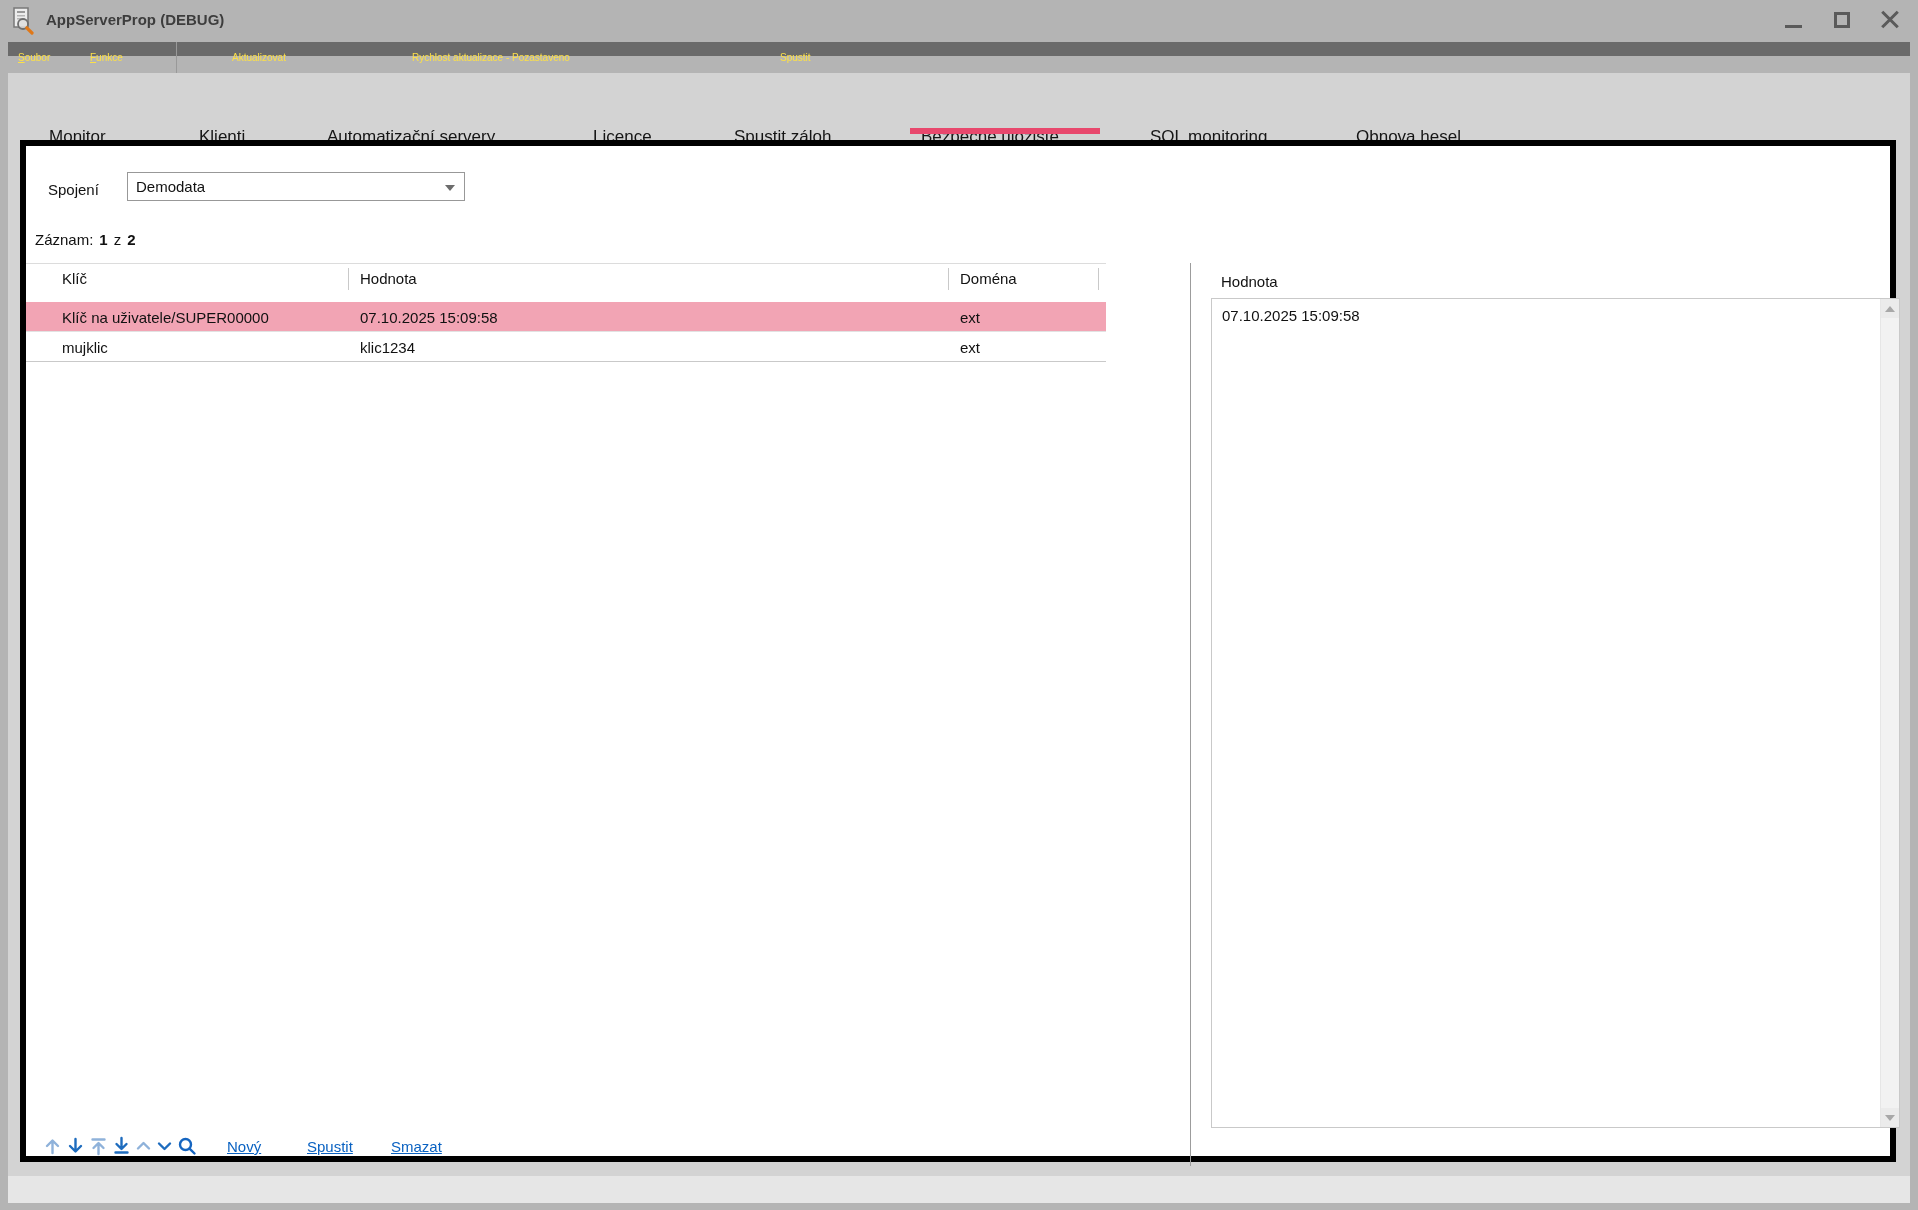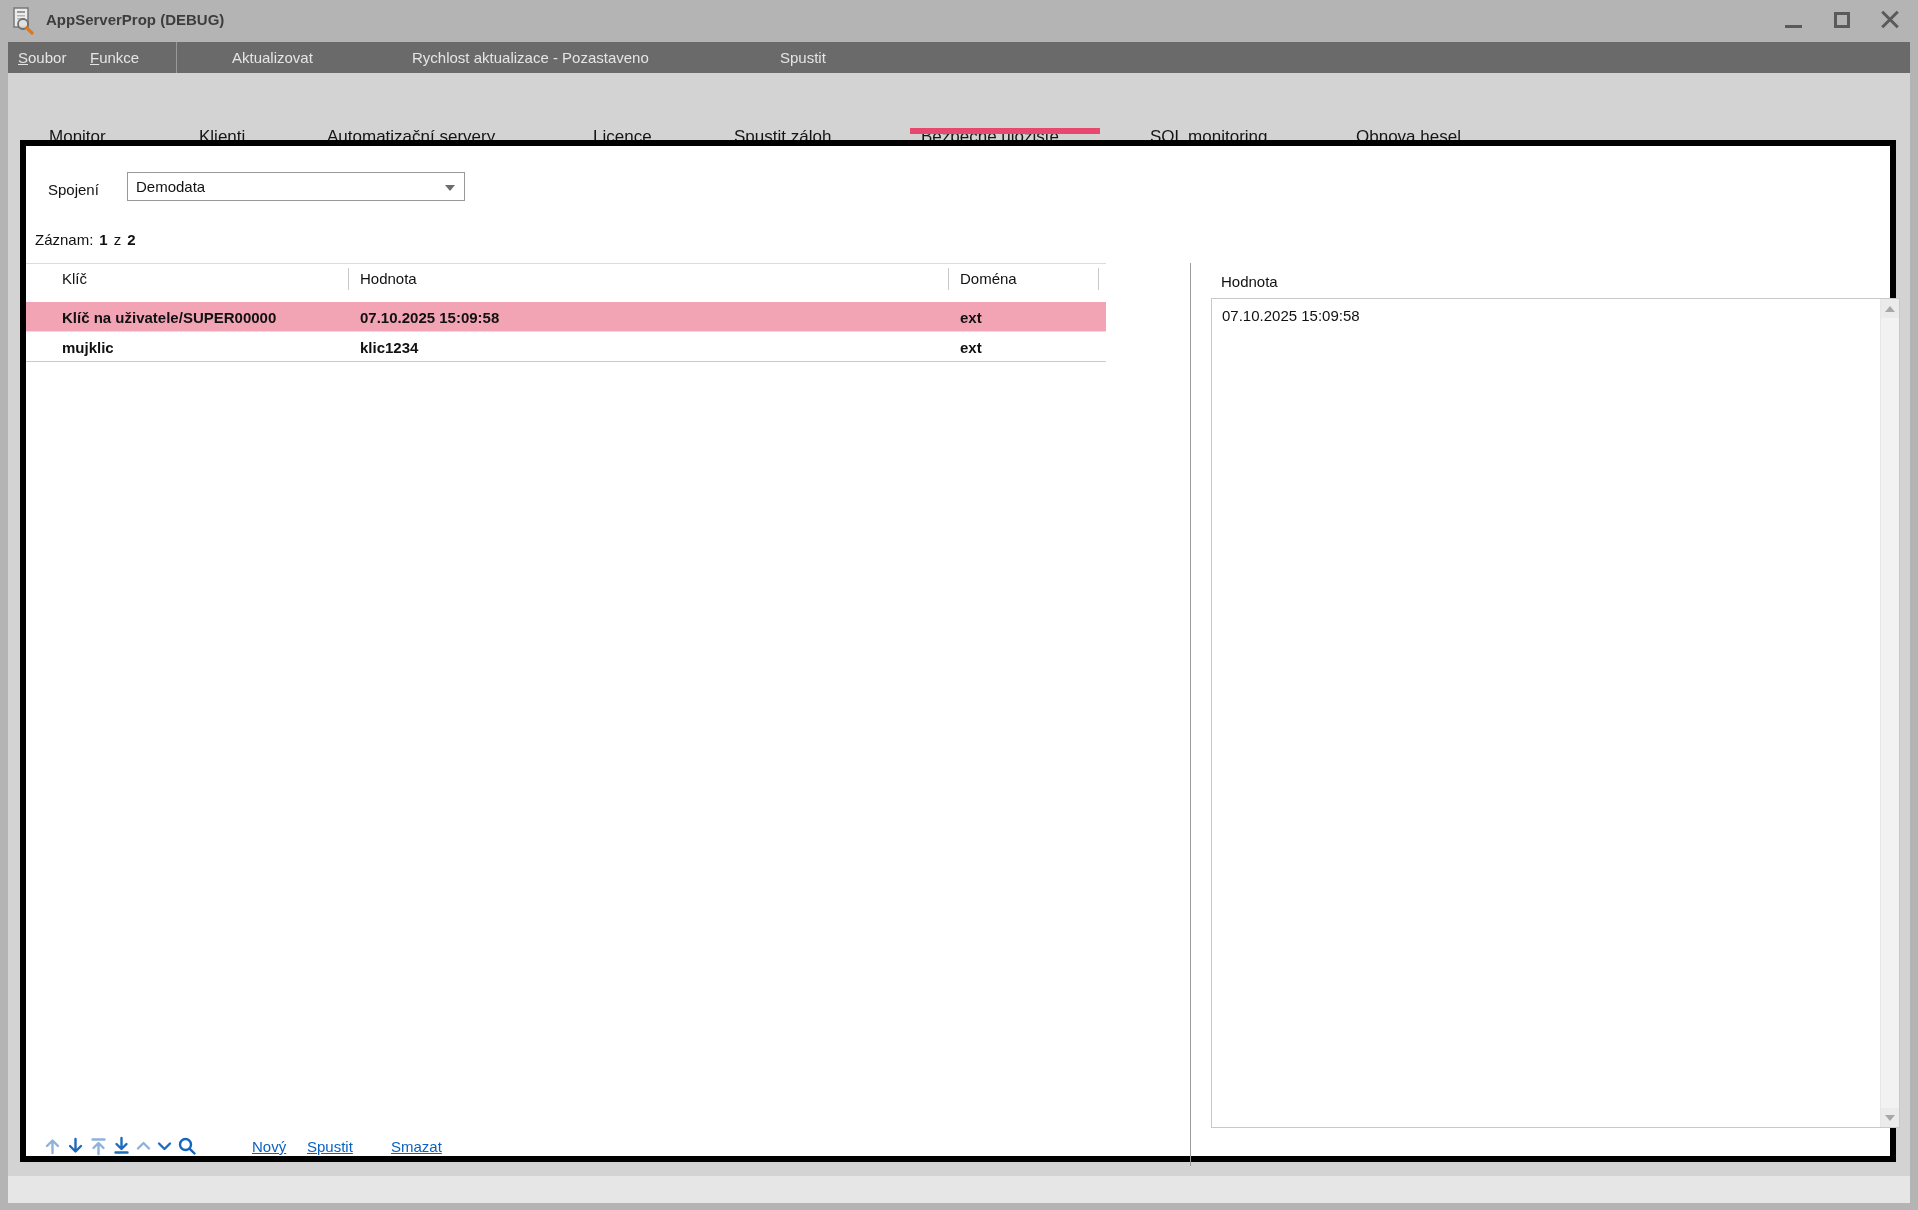--- a/index.html
+++ b/index.html
@@ -16,21 +16,21 @@
   .app-icon { position:absolute; left:10px; top:7px; width:27px; height:28px; }
   .title-text { position:absolute; left:46px; top:11px; font-size:15px; font-weight:bold; color:#3d3d3d; }
   .win-controls { position:absolute; right:16px; top:8px; display:flex; gap:24px; }
   .wc { width:24px; height:24px; position:relative; }
   .wc-min span { position:absolute; left:3px; bottom:4px; width:17px; height:3px; background:#5a5a5a; }
   .wc-max span { position:absolute; left:4px; top:4px; width:16px; height:16px; border:3px solid #5a5a5a; }
   .wc-close i, .wc-close b { position:absolute; left:1px; top:10px; width:22px; height:3px; background:#5a5a5a; }
   .wc-close i { transform:rotate(45deg); }
   .wc-close b { transform:rotate(-45deg); }
   
-  .menubar { position:absolute; left:8px; top:42px; width:1902px; height:31px; background:#6a6a6a; color:#e5e5e5; font-size:15px; }
+  .menubar { position:absolute; left:8px; top:42px; width:1902px; height:14px; background:#6a6a6a; color:#fde047; font-size:10px; }
   .menu-item { position:absolute; top:0; line-height:31px; white-space:nowrap; cursor:default; }
   .menu-sep { position:absolute; left:168px; top:0; width:1px; height:31px; background:#999; }
   u { text-decoration:underline; }
   
   .client { position:absolute; left:8px; top:73px; width:1902px; height:1103px; background:#d3d3d3; }
   .tabs { position:absolute; left:0; top:0; width:1902px; height:67px; }
   .tab { position:absolute; top:26px; font-size:17px; color:#151515; white-space:nowrap; cursor:default;margin-top:28px; }
   .tab-underline { position:absolute; left:902px; top:55px; width:190px; height:6px; background:#e8486d; }
   
   .panel { position:absolute; left:12px; top:67px; width:1876px; height:1022px; background:#fff; border:6px solid #000000; }
@@ -39,40 +39,40 @@
   .combo-arrow { position:absolute; right:9px; top:12px; width:0; height:0;
       border-left:5px solid transparent; border-right:5px solid transparent; border-top:6px solid #6c6c6c; }
   .record-line { position:absolute; left:9px; top:85px; font-size:15px; }
   .record-line b { margin-left:6px; }
   .record-line .sep { margin-left:6px; }
   
   .grid { position:absolute; left:0; top:117px; width:1080px; }
   .thead { position:relative; height:39px; border-top:1px solid #dcdcdc; font-size:15px; }
   .th { position:absolute; top:6px; }
   .th-sep { position:absolute; top:4px; width:1px; height:22px; background:#c9c9c9; }
-  .grow { position:relative; height:30px; font-size:15px; border-bottom:1px solid #e2e2e2;font-weight:bold; }
+  .grow { position:relative; height:30px; font-size:15px; border-bottom:1px solid #e2e2e2; }
   .grow.selected { background:#f2a4b4; }
   .grow.last { border-bottom:1px solid #c9c9c9; }
   .cell { position:absolute; top:7px; white-space:nowrap; }
   .c1 { left:36px; } .c2 { left:334px; } .c3 { left:934px; }
   
   .vdivider { position:absolute; left:1164px; top:117px; width:1px; height:903px; background:#9c9c9c; }
   .detail-label { position:absolute; left:1195px; top:127px; font-size:15px; }
   .detail-box { position:absolute; left:1185px; top:152px; width:689px; height:830px; background:#fff; border:1px solid #c9c9c9; }
   .detail-text { position:absolute; left:0; top:0; right:20px; bottom:0; padding:8px 10px; font-size:15px; white-space:pre-wrap; }
   .sbar { position:absolute; right:0; top:0; width:19px; height:100%; background:#f2f2f2; border-left:1px solid #e6e6e6; }
   .sb-btn { position:absolute; left:0; width:18px; height:19px; background:#ebebeb; display:flex; align-items:center; justify-content:center; }
   .sb-up { top:0; } .sb-down { bottom:0; }
   .tri-up { width:0; height:0; border-left:5px solid transparent; border-right:5px solid transparent; border-bottom:6px solid #a8a8a8; }
   .tri-down { width:0; height:0; border-left:5px solid transparent; border-right:5px solid transparent; border-top:6px solid #a8a8a8; }
   
   .nav-icons { position:absolute; left:16px; top:989px; display:flex; align-items:center; gap:2px; }
   .nav-icons svg { display:block; }
   .tb-link { position:absolute; top:992px; font-size:15px; color:#0a62c2; text-decoration:underline; cursor:pointer; white-space:nowrap; }
-  .link-new { left:226px;text-align:right; } .link-edit { left:281px; } .link-delete { left:365px; }
+  .link-new { left:201px;text-align:right; } .link-edit { left:281px; } .link-delete { left:365px; }
   
   .statusbar { position:absolute; left:8px; top:1176px; width:1902px; height:27px; background:#e6e6e6; }
 </style>
 </head>
 <body>
 
 <div class="titlebar">
   <span class="app-icon">
     <svg width="27" height="28" viewBox="0 0 27 28">
       <rect x="4" y="1" width="14" height="19" fill="#ececec" stroke="#787878" stroke-width="1.5"></rect>

